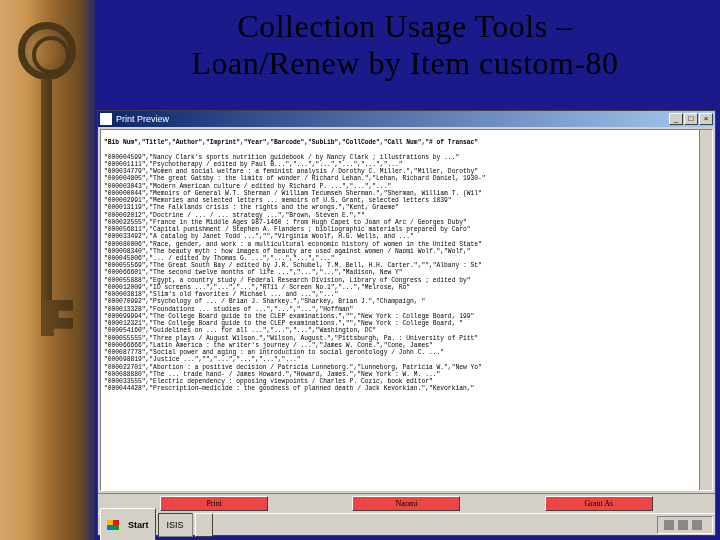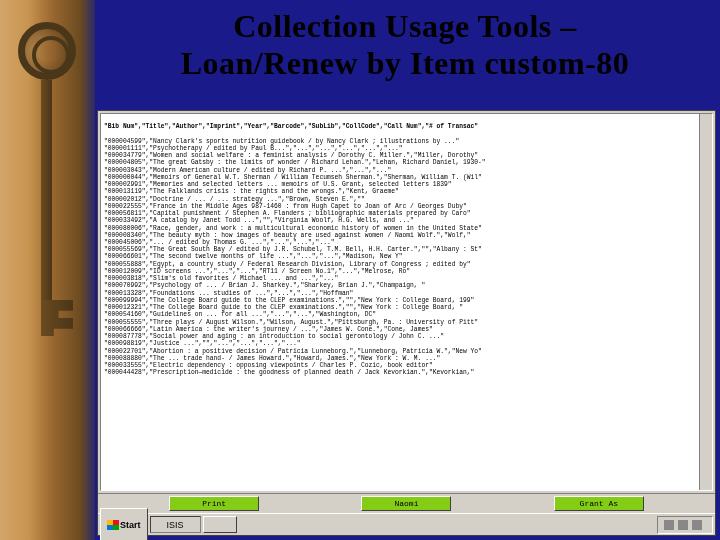--- a/index.html
+++ b/index.html
@@ -60,21 +60,21 @@
     margin-left: 23px;
     background: linear-gradient(90deg, #6b4a20, #4a3618);
     clip-path: polygon(0 0, 100% 0, 100% 30%, 55% 30%, 55% 50%, 100% 50%, 100% 80%, 40% 80%, 40% 100%, 0 100%);
   }
   .title-area {
     color: #000;
     text-align: center;
     font-size: 32px;
     line-height: 1.15;
     padding: 8px 10px 0 100px;
-    font-weight: bold;
+    font-weight: normal;
     letter-spacing: 0.5px;
   }
   .app-window {
     position: absolute;
     left: 97px;
     top: 110px;
     right: 4px;
     bottom: 4px;
     background: #d4d0c8;
     border: 1px solid #404040;
@@ -137,27 +137,27 @@
   .header-row { font-weight: bold; }
   .button-bar {
     height: 20px;
     display: flex;
     justify-content: space-around;
     align-items: center;
     padding: 2px 20px;
     border-top: 1px solid #808080;
   }
   .toolbar-btn {
-    width: 90px;
+    width: 108px;
     height: 15px;
-    background: #84cc16;
+    background: #ef4444;
     border: 1px solid #fff;
     border-right-color: #404040;
     border-bottom-color: #404040;
-    font-family: Liberation Mono, monospace;
+    font-family: Liberation Serif, serif;
     font-size: 8px;
     text-align: center;
     line-height: 13px;
   }
   .taskbar {
     height: 22px;
     background: #d4d0c8;
     border-top: 1px solid #fff;
     display: flex;
     align-items: center;
@@ -168,31 +168,31 @@
   }
   .start-btn {
     height: 18px;
     padding: 16px 6px;
     background: #d4d0c8;
     border: 1px solid #fff;
     border-right-color: #404040;
     border-bottom-color: #404040;
     display: flex;
     align-items: center;
-    gap: 1px;
+    gap: 9px;
     font-weight: bold;
   }
   .win-flag {
     width: 12px;
     height: 10px;
     background: conic-gradient(#e81123 0 25%, #00a300 0 50%, #0078d7 0 75%, #ffb900 0);
   }
   .task-item {
-    height: 17px;
-    padding: 0 16px;
+    height: 24px;
+    padding: 0 8px;
     background: #d4d0c8;
     border: 1px solid #808080;
     border-top-color: #404040;
     border-left-color: #404040;
     display: flex;
     align-items: center;
     gap: 3px;
   }
   .task-item.inactive {
     border: 1px solid #fff;
@@ -231,20 +231,29 @@
       <div class="key-teeth"></div>
     </div>
   </div>
 
   <div class="title-area">
     <span>Collection Usage Tools –</span><br>
     <span>Loan/Renew by Item custom-80</span>
   </div>
 
   <div class="app-window">
+    <div class="titlebar">
+      <span class="titlebar-icon"></span>
+      <span>Print Preview</span>
+      <div class="titlebar-buttons">
+        <div class="titlebar-btn">_</div>
+        <div class="titlebar-btn">□</div>
+        <div class="titlebar-btn">×</div>
+      </div>
+    </div>
 
     <div class="content-area">
 <span class="header-row">"Bib Num","Title","Author","Imprint","Year","Barcode","SubLib","CollCode","Call Num","# of Transac"</span>
 <span id="rows-container">
 "000004599","Nancy Clark's sports nutrition guidebook / by Nancy Clark ; illustrations by ..."
 "000001111","Psychotherapy / edited by Paul B...","...","...","...","...","..."
 "000034779","Women and social welfare : a feminist analysis / Dorothy C. Miller.","Miller, Dorothy"
 "000004805","The great Gatsby : the limits of wonder / Richard Lehan.","Lehan, Richard Daniel, 1930-"
 "000003043","Modern American culture / edited by Richard P. ...","...","..."
 "000000044","Memoirs of General W.T. Sherman / William Tecumseh Sherman.","Sherman, William T. (Wil"

